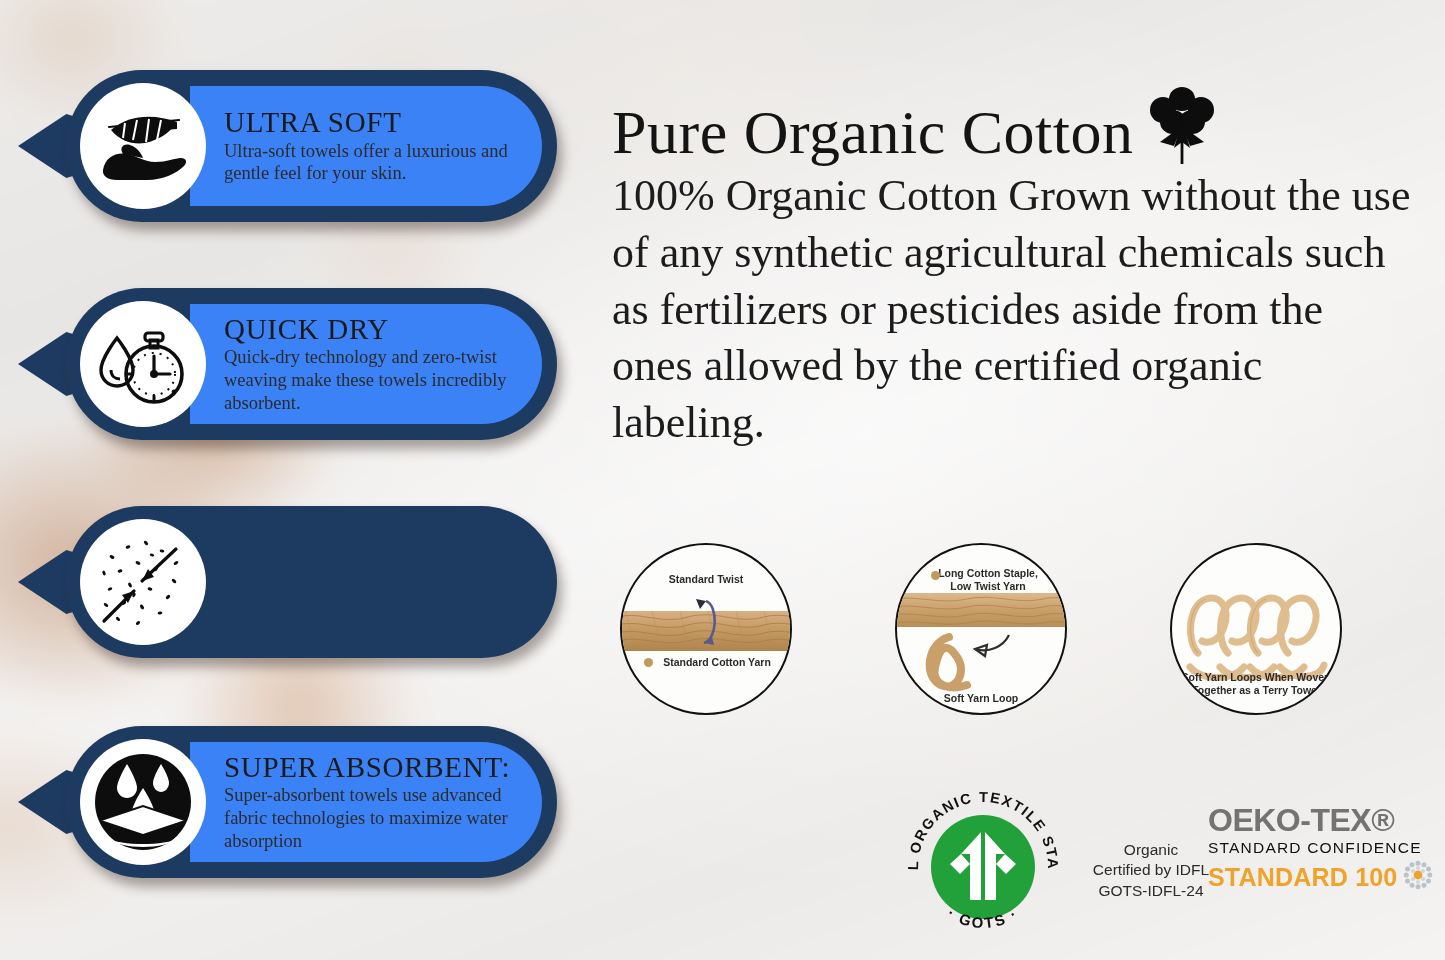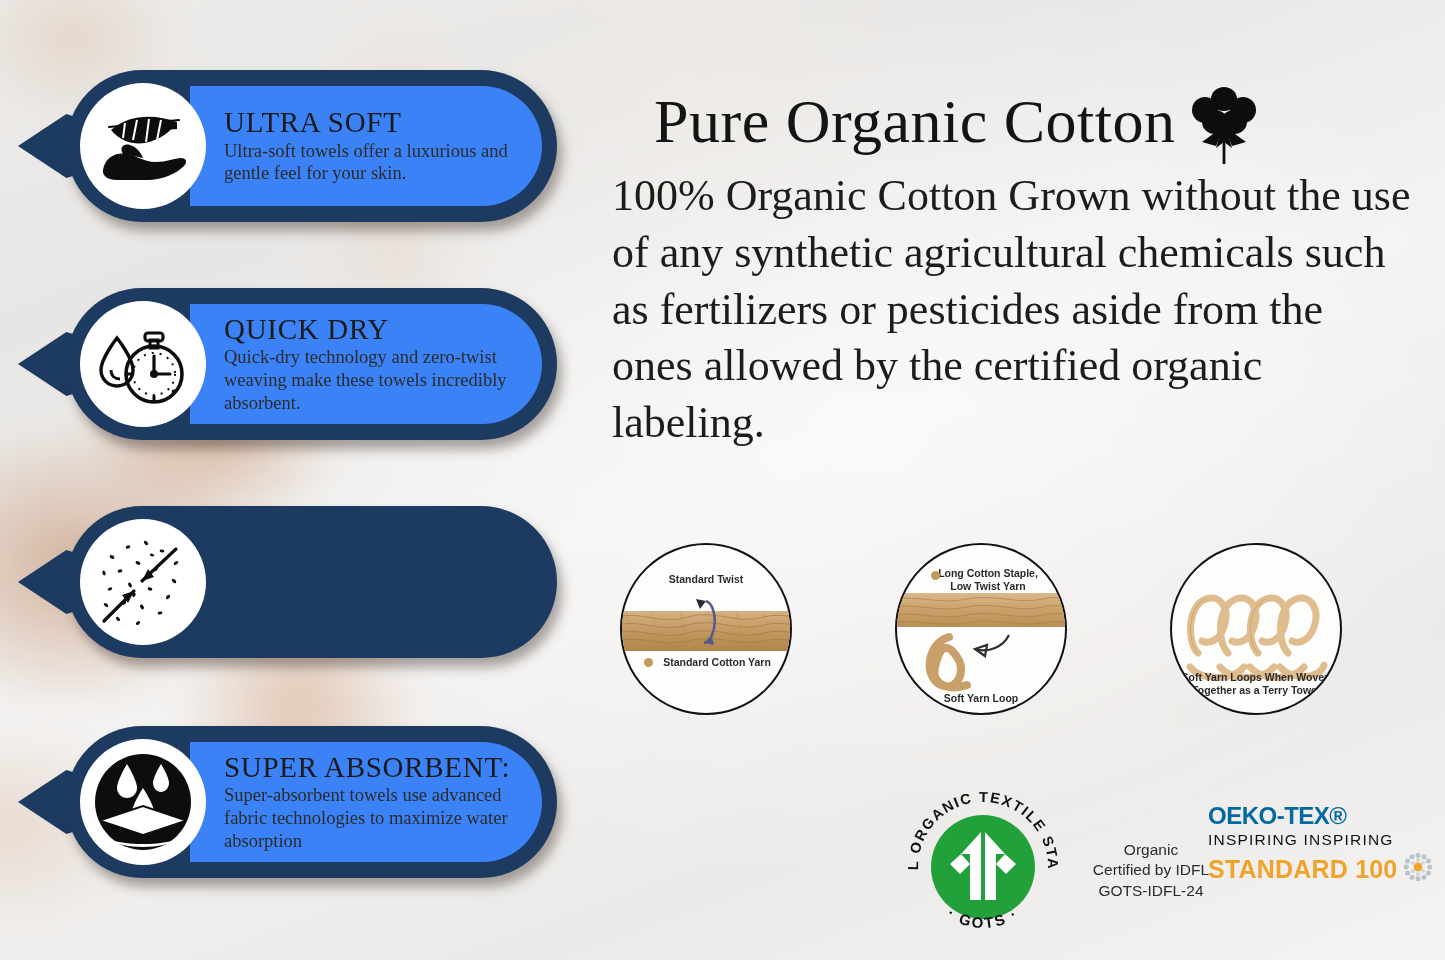--- a/index.html
+++ b/index.html
@@ -100,21 +100,21 @@
     color: #2b2b2b;
     line-height: 1.22;
   }
 
   
   #right-col {
     position: absolute;
     left: 612px; top: 86px;
     width: 815px;
   }
-  #headline-row { display: flex; align-items: flex-start; gap: 10px; margin-left: 42px; }
+  #headline-row { display: flex; align-items: flex-end; gap: 10px; }
   #headline {
     font-family: "Liberation Serif", serif;
     font-size: 62px;
     color: #141414;
     letter-spacing: .5px;
     white-space: nowrap;
   }
   #body-copy {
     font-family: "Liberation Serif", serif;
     font-size: 44px;
@@ -170,23 +170,23 @@
     text-align: center;
     font-family: "Liberation Sans", sans-serif;
     font-size: 15.5px;
     line-height: 1.32;
     color: #2b2b2b;
   }
   #oeko-block { position: absolute; left: 318px; top: 26px; width: 228px; }
   #oeko-title {
     font-family: "Liberation Sans", sans-serif;
     font-weight: bold;
-    font-size: 24px;
+    font-size: 32px;
     letter-spacing: -.5px;
-    color: #0369a1;
+    color: #737373;
     line-height: 1;
   }
   #oeko-sub {
     font-family: "Liberation Sans", sans-serif;
     font-size: 15.5px;
     letter-spacing: 1.2px;
     color: #111;
     margin-top: 3px;
   }
   #oeko-std-row { display: flex; align-items: center; gap: 6px; margin-top: 3px; }
@@ -451,21 +451,21 @@
   </div>
 
   <div id="idfl-text">
     <div>Organic</div>
     <div>Certified by IDFL</div>
     <div>GOTS-IDFL-24</div>
   </div>
 
   <div id="oeko-block">
     <div id="oeko-title">OEKO-TEX®</div>
-    <div id="oeko-sub">INSPIRING INSPIRING</div>
+    <div id="oeko-sub">STANDARD CONFIDENCE</div>
     <div id="oeko-std-row">
       <div id="oeko-standard">STANDARD 100</div>
       <span>
         <svg width="30" height="30" viewBox="0 0 30 30">
           <g fill="#b9c3cc">
             <circle cx="15" cy="3.2" r="2.5"></circle>
               <circle cx="21" cy="4.8" r="2.5"></circle>
             <circle cx="25.5" cy="9" r="2.5"></circle>
               <circle cx="26.8" cy="15" r="2.5"></circle>
             <circle cx="25.5" cy="21" r="2.5"></circle>

